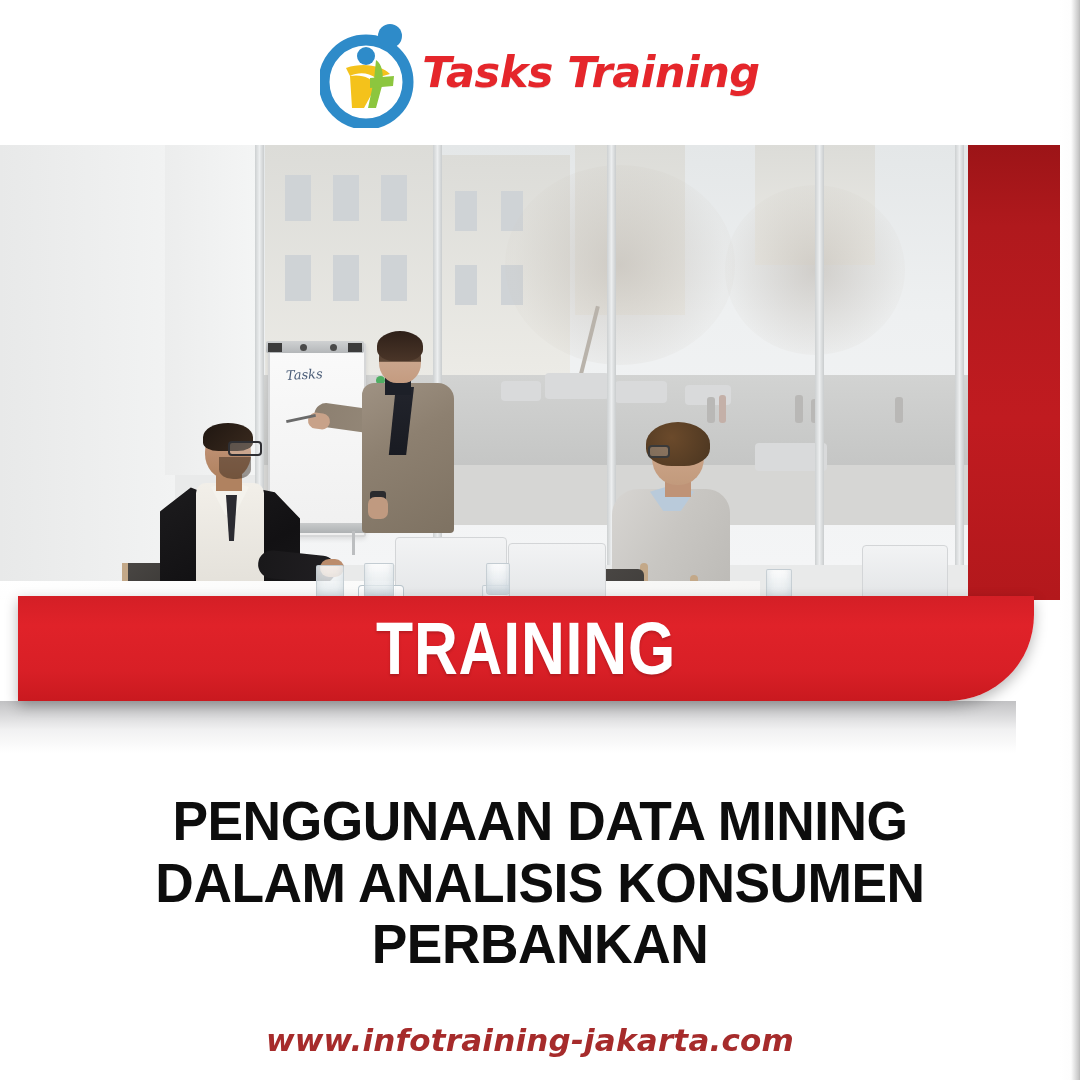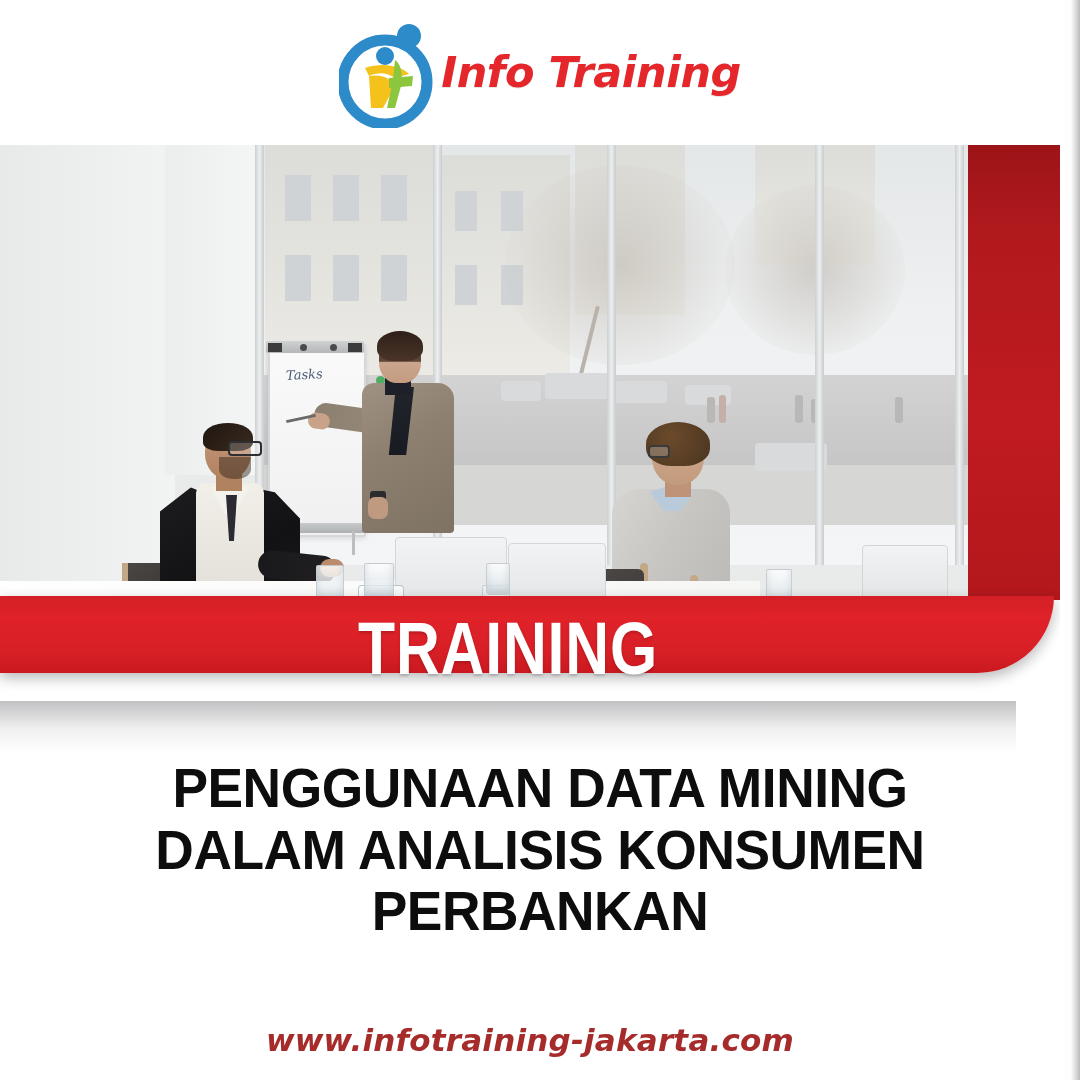--- a/index.html
+++ b/index.html
@@ -166,34 +166,34 @@
     background:linear-gradient(to bottom,rgba(255,255,255,.82),rgba(205,218,226,.82));
     border:1px solid rgba(180,192,200,.9);}
   .pitcher-handle{position:absolute;border:3px solid rgba(190,202,210,.9);border-left:none;
     border-radius:0 12px 12px 0;}
   .laptop{position:absolute;}
   .laptop-screen{position:absolute;background:linear-gradient(to bottom,#f2f3f4,#e2e4e6);
     border:1px solid #d3d5d7;border-radius:4px 4px 0 0;}
   .paper{position:absolute;background:#fdfdfd;border:1px solid #ececec;}
 
   
-  .banner{position:absolute;left:0;top:596px;width:1016px;height:77px;z-index:25;
+  .banner{position:absolute;left:18px;top:596px;width:1016px;height:105px;z-index:25;
     background:linear-gradient(to bottom,#d41f26 0%,#e02229 28%,#d81f26 72%,#c9191f 100%);
     border-bottom-right-radius:86px;
-    box-shadow:0 5px 14px rgba(0,0,0,.28);padding-left:38px;}
+    box-shadow:0 5px 14px rgba(0,0,0,.28);}
   .banner-title{position:absolute;left:0;top:0;width:1016px;height:105px;
     display:flex;align-items:center;justify-content:center;
     color:#ffffff;font-family:"Liberation Sans", sans-serif;font-weight:bold;
     font-size:74px;letter-spacing:1px;transform:scaleX(.82);transform-origin:center;
     text-shadow:0 2px 3px rgba(0,0,0,.18);}
   .banner-shadow{position:absolute;left:0;top:701px;width:1016px;height:52px;z-index:18;
     background:linear-gradient(to bottom,rgba(100,100,105,.40),rgba(140,140,145,.12) 55%,rgba(255,255,255,0));}
 
   
-  .title-zone{position:absolute;left:40px;top:758px;width:1000px;z-index:20;text-align:center;}
+  .title-zone{position:absolute;left:40px;top:791px;width:1000px;z-index:20;text-align:center;}
   .title-line{font-family:"Liberation Sans", sans-serif;font-weight:bold;color:#0d0d0d;
     font-size:55px;line-height:1.12;letter-spacing:-0.5px;transform:scaleX(.97);}
 
   
   .url-zone{position:absolute;left:0;top:1022px;width:1060px;text-align:center;z-index:20;}
   .url-text{font-family:"DejaVu Sans", sans-serif;font-style:italic;font-weight:600;
     font-size:31px;color:#A62B2B;letter-spacing:.2px;}
 </style>
 </head>
 <body>
@@ -208,21 +208,21 @@
           <circle cx="46" cy="66" r="33" fill="#ffffff"></circle>
           <circle cx="70" cy="20" r="12" fill="#2E8BC9"></circle>
           <path d="M26 52 C44 46 62 50 70 58 L56 62 C48 56 38 56 30 60 Z" fill="#F4C21B"></path>
           <path d="M30 60 C42 58 52 62 56 70 L44 92 L32 92 Z" fill="#F4C21B"></path>
           <path d="M56 44 C62 48 64 58 62 70 L56 92 L48 92 L54 64 Z" fill="#8CC63E"></path>
           <path d="M50 62 L74 60 L73 70 L50 72 Z" fill="#8CC63E"></path>
           <circle cx="46" cy="40" r="9" fill="#2E8BC9"></circle>
         </svg>
       </div>
       <div class="logo-words">
-        <div class="logo-line1">Info Training</div>
+        <div class="logo-line1">Tasks Training</div>
       </div>
     </div>
   </div>
 
   <div class="photo-wrap">
     <div class="photo">
 
       <div class="wall"></div>
       <div class="wall2"></div>
 

